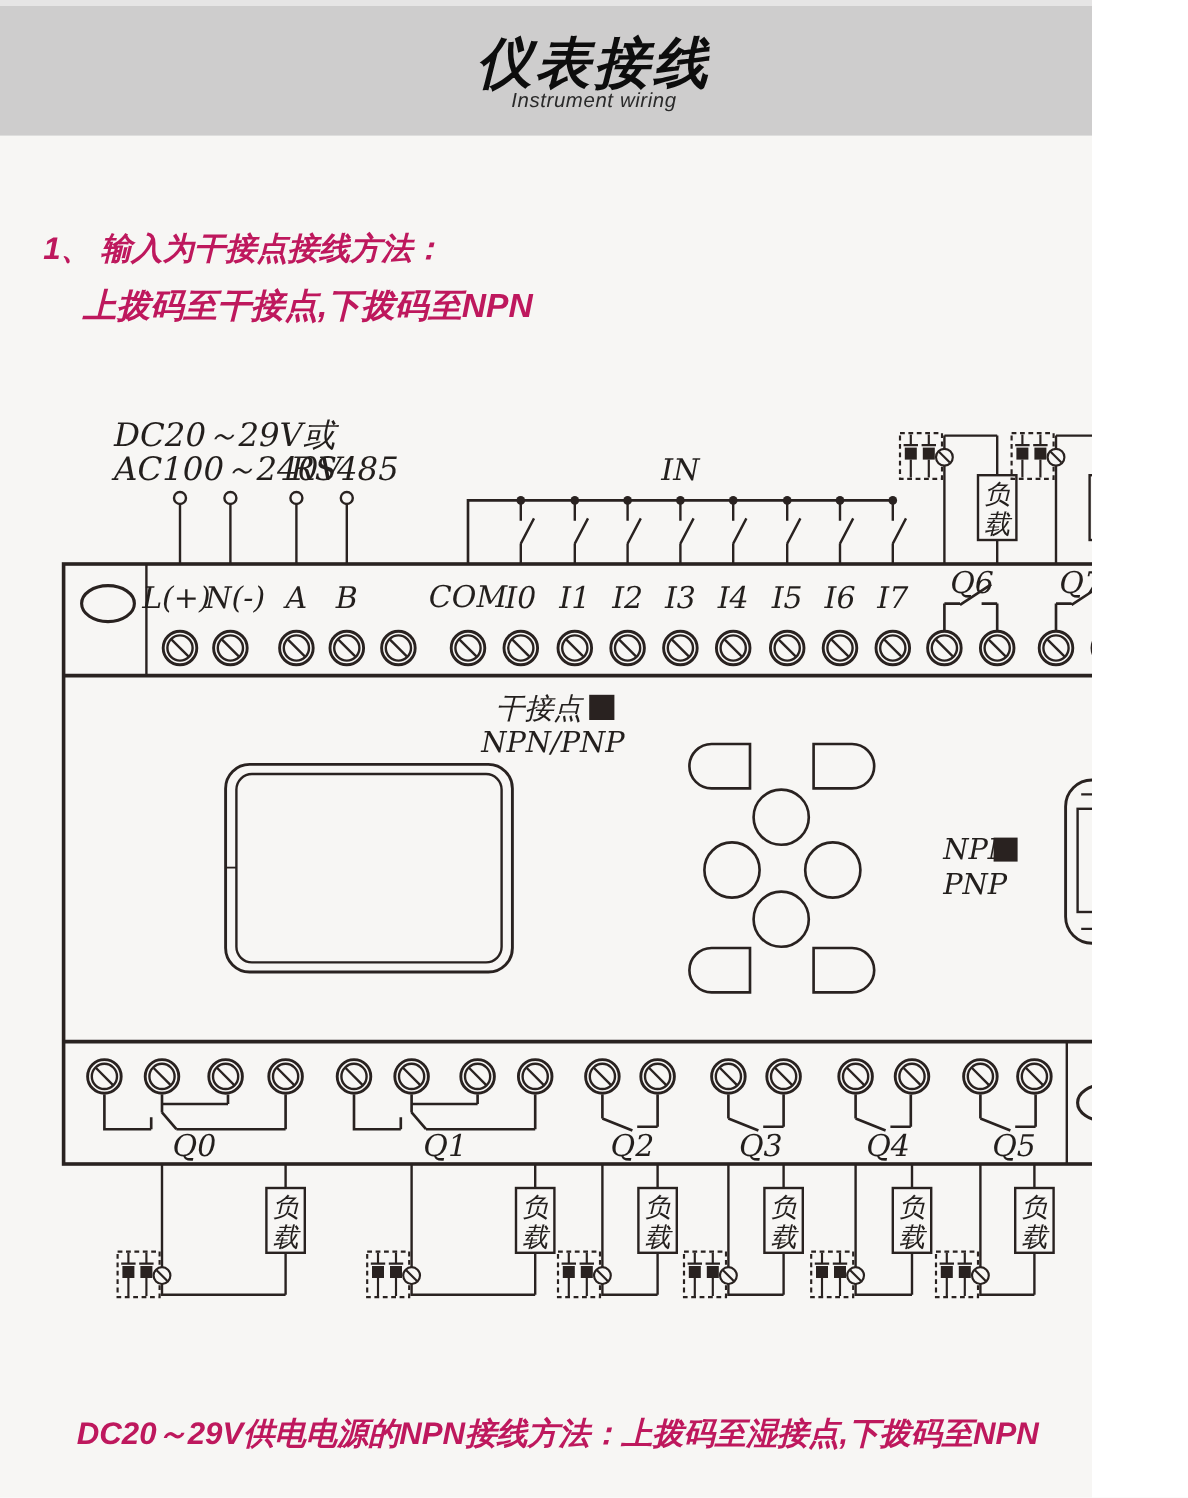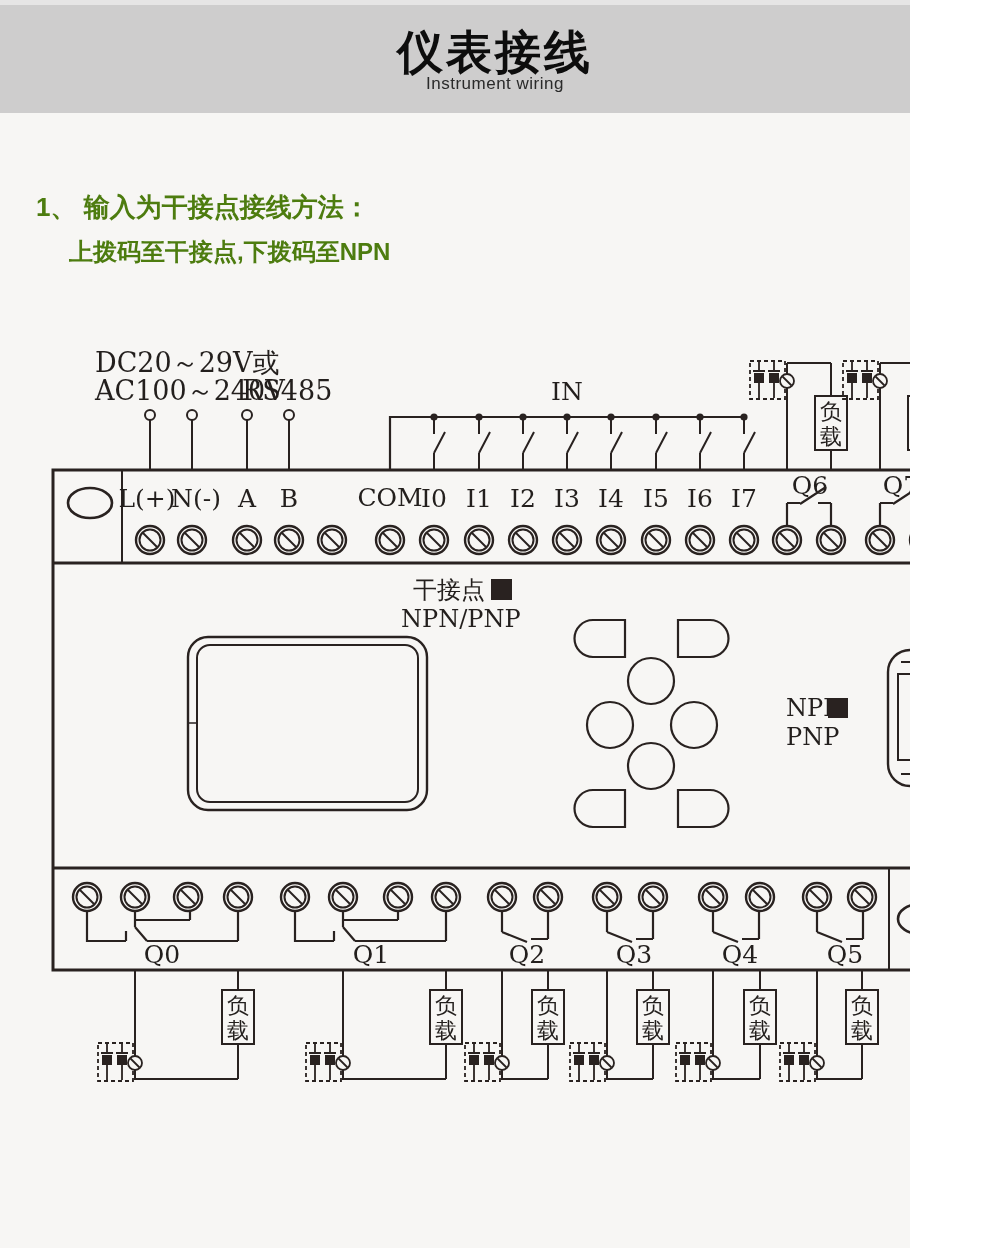--- a/index.html
+++ b/index.html
@@ -1,27 +1,27 @@
 <!DOCTYPE html>
 <html><head>
 <meta charset="utf-8">
 <style>
   html,body{margin:0;padding:0;}
   body{background:#ffffff;}
   .page{position:relative;width:910px;height:1248px;background:#f7f6f4;overflow:hidden;
-        font-family:"Liberation Sans",sans-serif;color:#141414;}
+        font-family:"Liberation Sans",sans-serif;color:#141414;font-style:italic;}
   .band-top{position:absolute;left:0;top:0;width:990px;height:5px;background:#e6e5e5;}
   .band{position:absolute;left:0;top:5px;width:990px;height:108px;background:#cecdcd;}
   .title{position:absolute;left:0;top:22px;width:990px;text-align:center;
          font-size:46px;font-weight:700;letter-spacing:3px;color:#0d0d0d;}
   .subtitle{position:absolute;left:0;top:74px;width:990px;text-align:center;
             font-size:17px;font-weight:400;color:#2a2a2a;letter-spacing:0.5px;}
-  .bodyline{position:absolute;font-weight:700;color:#4d7c0f;white-space:nowrap;}
+  .bodyline{position:absolute;font-weight:700;color:#be185d;white-space:nowrap;}
   .s1l1{left:36px;top:190px;font-size:26px;}
-  .s1l2{left:69px;top:236px;font-size:24px;text-align:center;}
+  .s1l2{left:69px;top:236px;font-size:28px;text-align:center;}
   .s1l3{left:70px;top:282px;font-size:26px;}
   .s2l1{left:42px;top:1132px;font-size:26px;}
   .s2l2{left:64px;top:1177px;font-size:26px;}
   svg.diagram{position:absolute;left:0;top:0;}
   svg .ln{stroke:#292220;fill:none;}
   svg .fl{fill:#292220;stroke:none;}
   svg .wh{fill:#f7f6f4;}
   svg text{fill:#231f1d;font-family:"DejaVu Serif","Liberation Serif",serif;}
   svg .st{font-size:25px;text-anchor:middle;}
   svg .sl{font-size:27px;text-anchor:start;}
@@ -303,13 +303,14 @@
       <path class="ln" stroke-width="2" d="M817,970 V1056 M817,1070 V1079 H862 M862,1079 V1044 M862,990 V970"></path>
       <use href="#snub" x="817" y="1043"></use>
       <g>
         <use href="#loadbox" x="862" y="990"></use>
         <text class="ld" x="862" y="1013">负</text>
         <text class="ld" x="862" y="1038">载</text>
       </g>
     </g>
   </svg>
 
+  <div class="bodyline s2l2">DC20～29V供电电源的NPN接线方法：上拨码至湿接点,下拨码至NPN</div>
 </div>
 
 </body></html>

